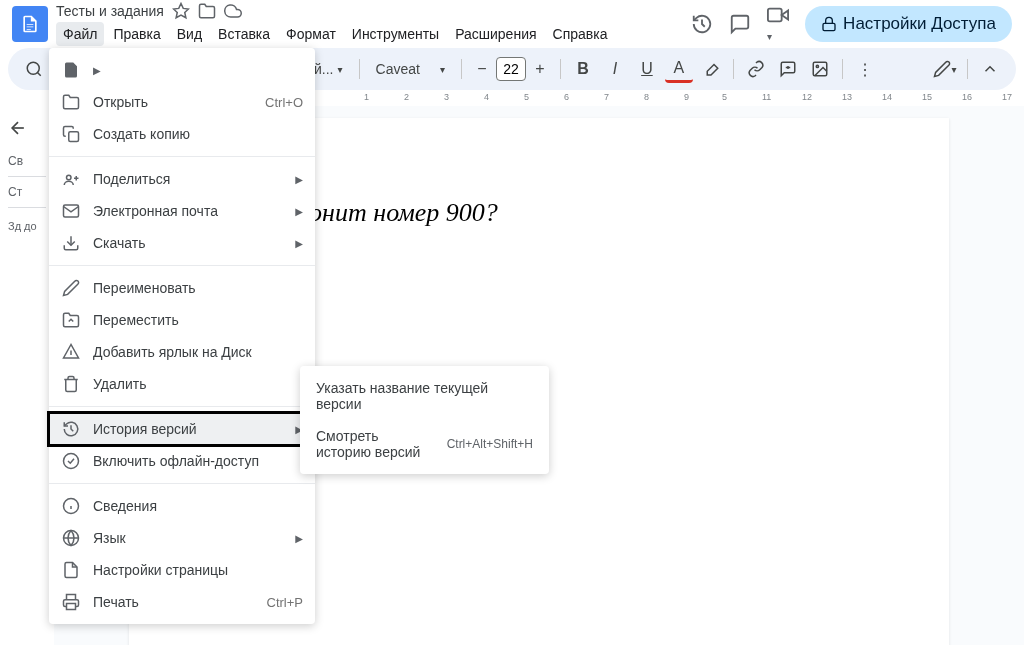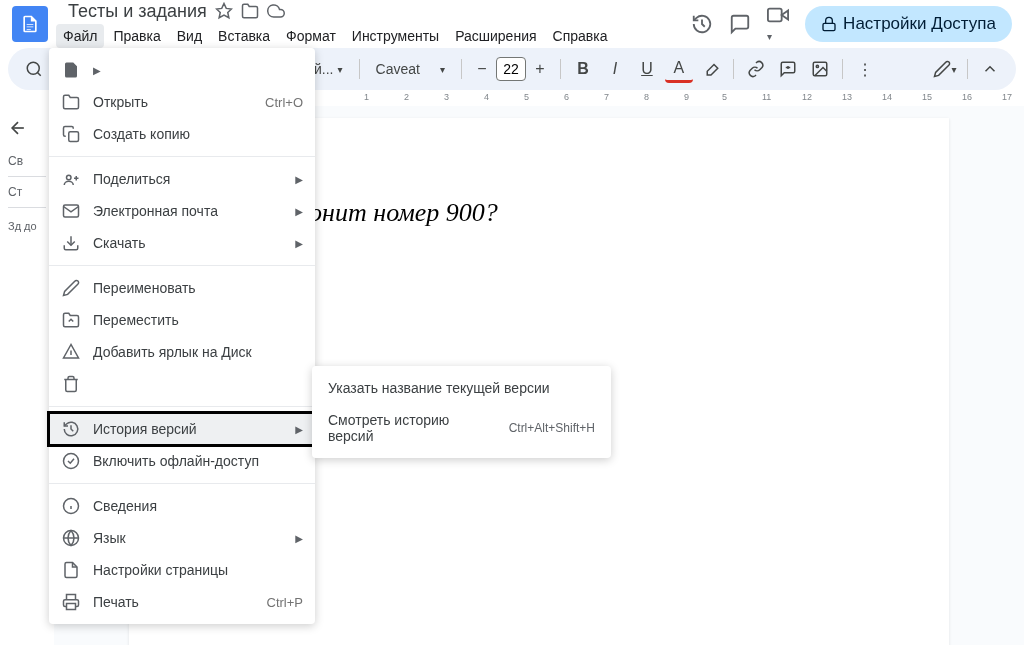--- a/index.html
+++ b/index.html
@@ -4,21 +4,21 @@
 <style>
 * { margin: 0; padding: 0; box-sizing: border-box; font-family: Arial, sans-serif; }
 body { background: #fff; width: 1024px; height: 647px; overflow: hidden; position: relative; }
 
 
 .header { display: flex; align-items: center; padding: 6px 12px; height: 48px; }
 .doc-icon { width: 36px; height: 36px; background: #4285f4; border-radius: 4px; display: flex; align-items: center; justify-content: center; margin-right: 8px; }
 .doc-icon svg { fill: #fff; }
 .title-area { flex: 1; }
 .title-row { display: flex; align-items: center; gap: 8px; }
-.doc-title { font-size: 18px; color: #3c4043; margin-left: 12px; }
+.doc-title { font-size: 14px; color: #3c4043; }
 .title-icon { color: #5f6368; cursor: pointer; }
 .menu-bar { display: flex; gap: 2px; margin-top: 2px; }
 .menu-item { padding: 4px 7px; font-size: 14px; color: #202124; cursor: pointer; border-radius: 4px; }
 .menu-item.active { background: #e8ebee; }
 .header-actions { display: flex; align-items: center; gap: 16px; }
 .header-icon { color: #5f6368; cursor: pointer; }
 .share-btn { background: #c2e7ff; border: none; border-radius: 20px; padding: 8px 16px; font-size: 17px; color: #001d35; display: flex; align-items: center; gap: 6px; cursor: pointer; }
 
 
 .toolbar { display: flex; align-items: center; padding: 4px 12px; height: 42px; gap: 4px; border-radius: 24px; margin: 0 8px; background: #edf2fa; }
@@ -51,21 +51,21 @@
 .dd-item { display: flex; align-items: center; padding: 6px 12px; font-size: 14px; color: #3c4043; cursor: pointer; gap: 12px; position: relative; }
 .dd-item.highlighted { background: #eef0f2; }
 .dd-item.boxed { outline: 3px solid #000; outline-offset: -1px; align-items: center; }
 .dd-icon { width: 20px; height: 20px; display: flex; align-items: center; justify-content: center; color: #5f6368; flex-shrink: 0; }
 .dd-label { flex: 1; }
 .dd-shortcut { font-size: 13px; color: #737373; }
 .dd-arrow { color: #5f6368; font-size: 10px; }
 .dd-sep { height: 1px; background: #e8eaed; margin: 6px 0; }
 
 
-.submenu { position: absolute; left: 312px; top: 366px; width: 299px; background: #fff; border-radius: 4px; box-shadow: 0 2px 10px rgba(0,0,0,0.2); padding: 6px 0; z-index: 101; }
+.submenu { position: absolute; left: 300px; top: 366px; width: 249px; background: #fff; border-radius: 4px; box-shadow: 0 2px 10px rgba(0,0,0,0.2); padding: 6px 0; z-index: 101; }
 .sm-item { display: flex; align-items: center; padding: 8px 16px; font-size: 14px; color: #3c4043; cursor: pointer; gap: 12px; }
 .sm-label { flex: 1; }
 .sm-shortcut { font-size: 12px; color: #5f6368; }
 
 svg { display: block; }
 </style>
 </head>
 <body>
 
 <div class="header">
@@ -335,20 +335,21 @@
       </span>
     <span class="dd-label">Добавить ярлык на Диск</span>
   </div>
   <div class="dd-item">
     <span class="dd-icon">
         <svg width="18" height="18" viewBox="0 0 24 24" fill="none" stroke="currentColor" stroke-width="2">
           <polyline points="3 6 5 6 21 6"></polyline>
           <path d="M19 6v14a2 2 0 0 1-2 2H7a2 2 0 0 1-2-2V6m3 0V4a2 2 0 0 1 2-2h4a2 2 0 0 1 2 2v2"></path>
         </svg>
       </span>
+    <span class="dd-label">Удалить</span>
   </div>
   <div class="dd-sep"></div>
   <div class="dd-item highlighted boxed">
     <span class="dd-icon">
         <svg width="18" height="18" viewBox="0 0 24 24" fill="none" stroke="currentColor" stroke-width="2">
           <path d="M3 12a9 9 0 1 0 3-6.7L3 8"></path>
           <polyline points="3 3 3 8 8 8"></polyline>
           <polyline points="12 7 12 12 15 15"></polyline>
         </svg>
       </span>

